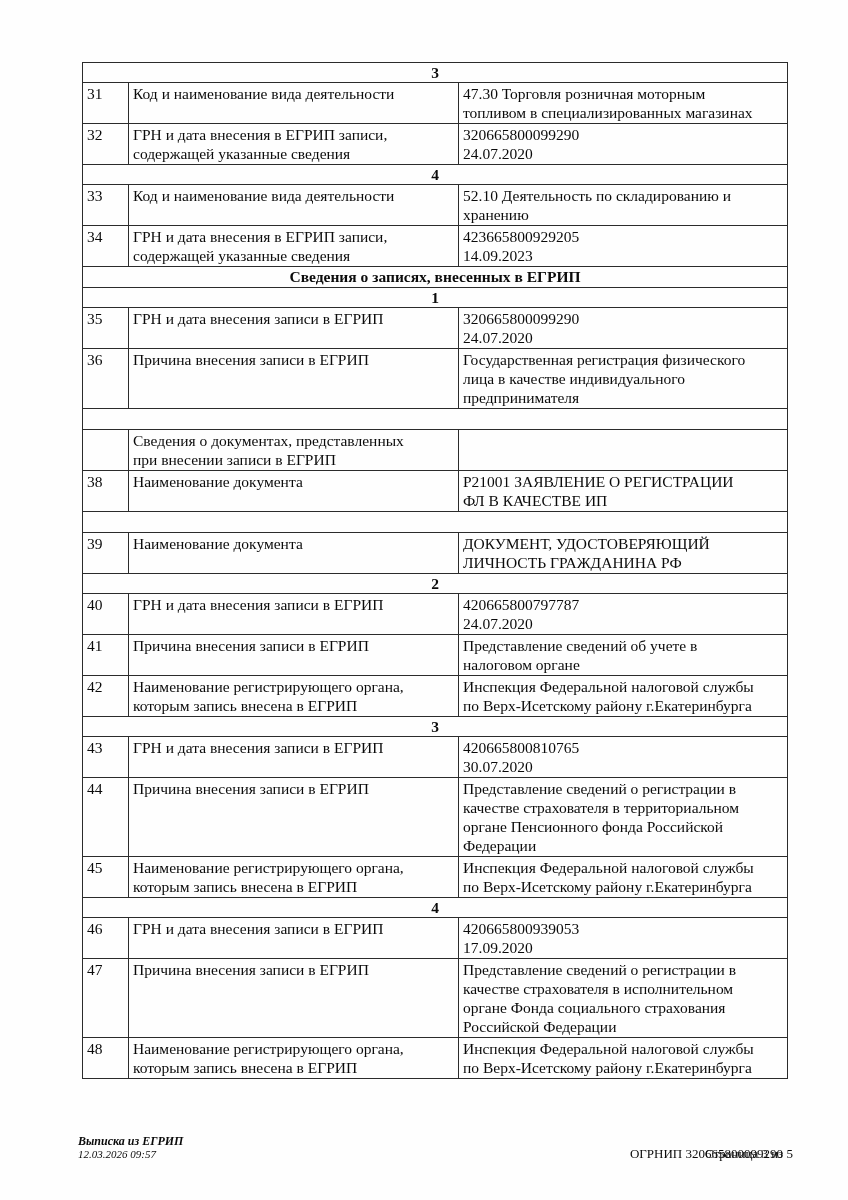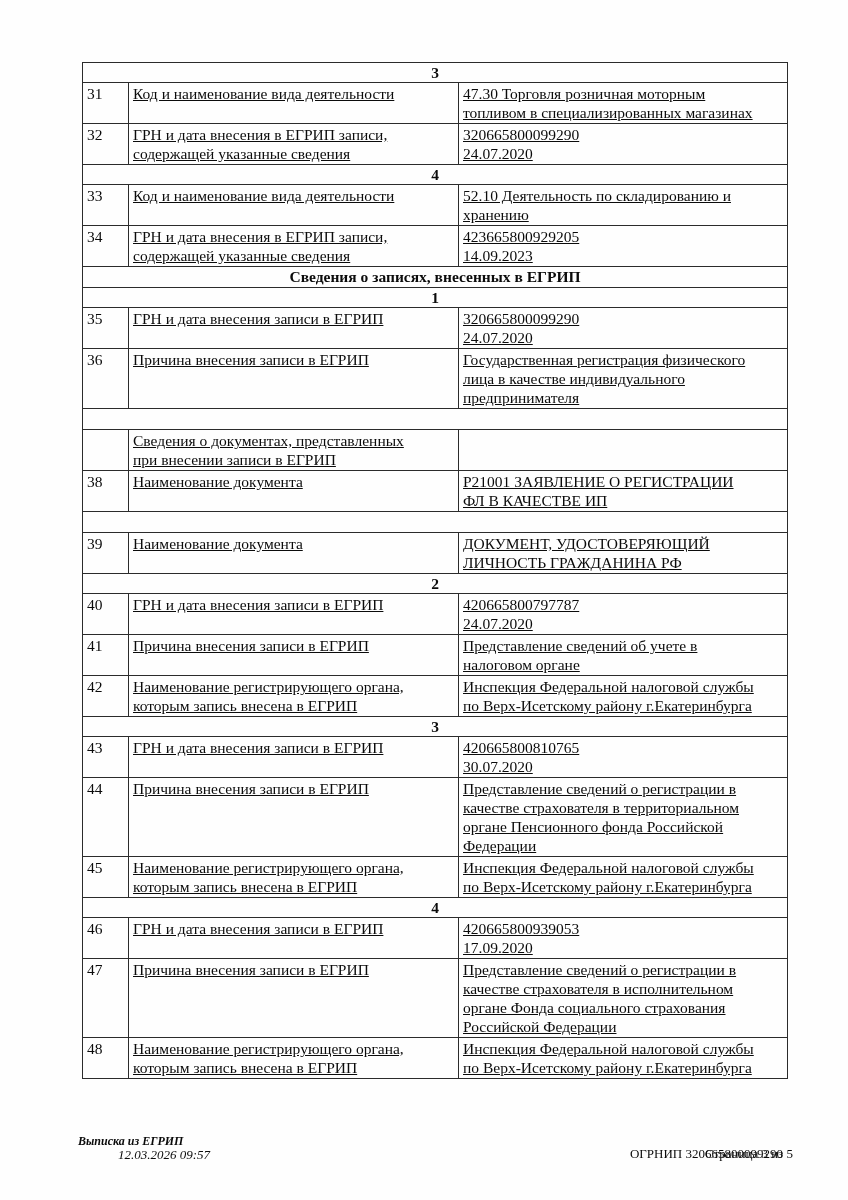--- a/index.html
+++ b/index.html
@@ -22,21 +22,21 @@
   }
   table.egrip td {
     border: 1px solid #2b2b2b;
     vertical-align: top;
     font-size: 15.5px;
     line-height: 19px;
     padding: 1px 4px 1px 4px;
     overflow: hidden;
   }
   td.c-num { text-align: left; padding: 1px 1px; }
-  td.c-label, td.c-value { white-space: pre-line; text-decoration: underline; }
+  td.c-label, td.c-value { white-space: pre-line; }
   tr.sec td {
     text-align: center;
     font-weight: bold;
     height: 18px;
     line-height: 19px;
     padding: 0 2px;
   }
   tr.title td {
     text-align: center;
     font-weight: bold;
@@ -47,21 +47,21 @@
   tr.spacer td { height: 20px; padding: 0; }
   .footer-left {
     position: absolute;
     left: 78px;
     top: 1135px;
     font-size: 12px;
     line-height: 13px;
     font-style: italic;
   }
   .footer-left .ft-bold { font-weight: bold; font-size: 12px; }
-  .footer-left .ft-date { font-size: 13px; margin-left: 40px; }
+  .footer-left .ft-date { font-size: 11px; }
   .footer-center {
     position: absolute;
     left: 78px;
     top: 1146px;
     width: 705px;
     text-align: right;
     font-size: 13px;
   }
   .footer-right {
     position: absolute;

